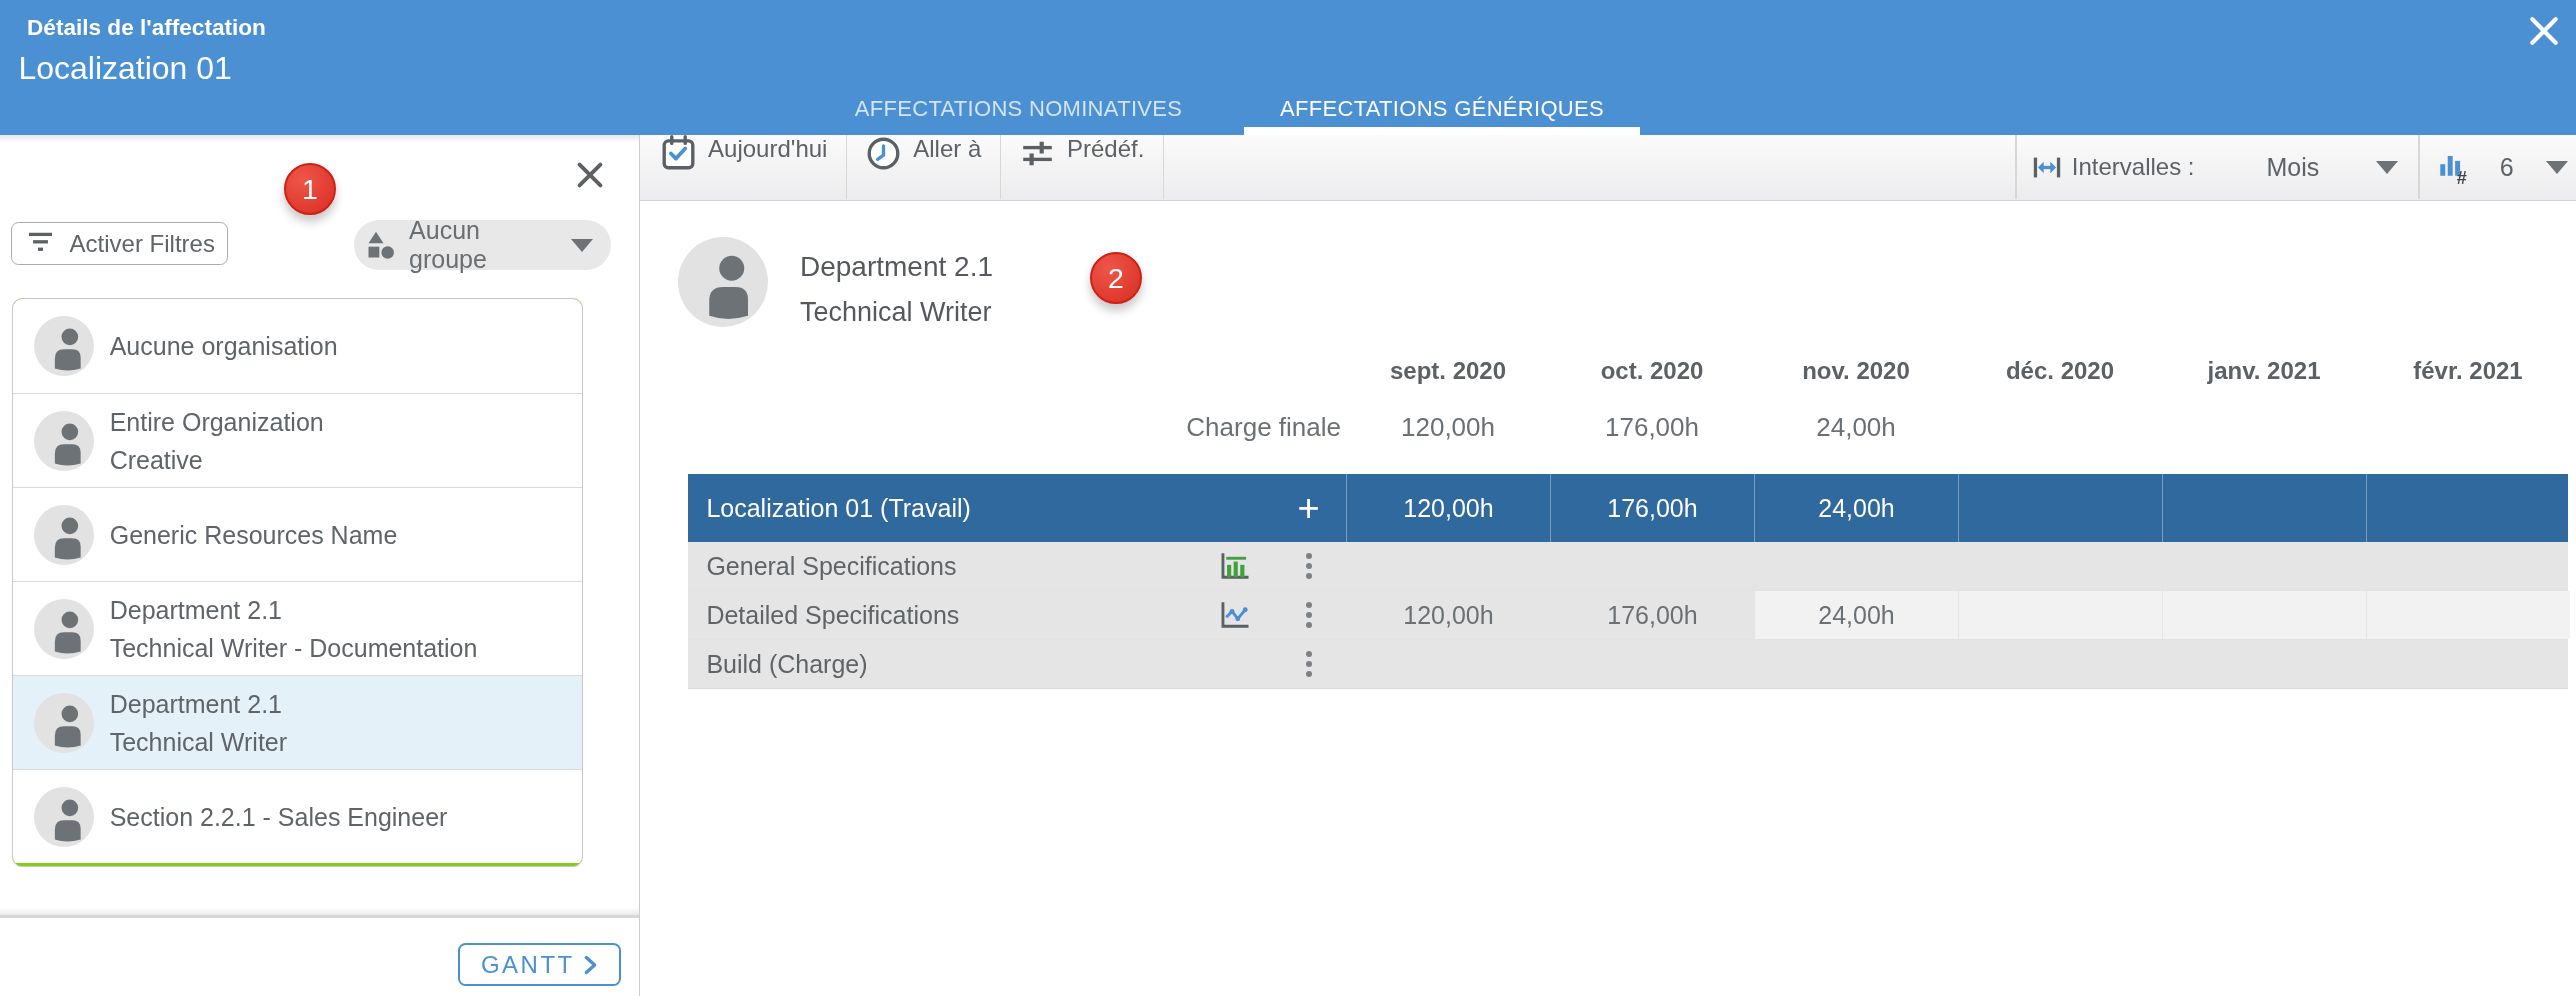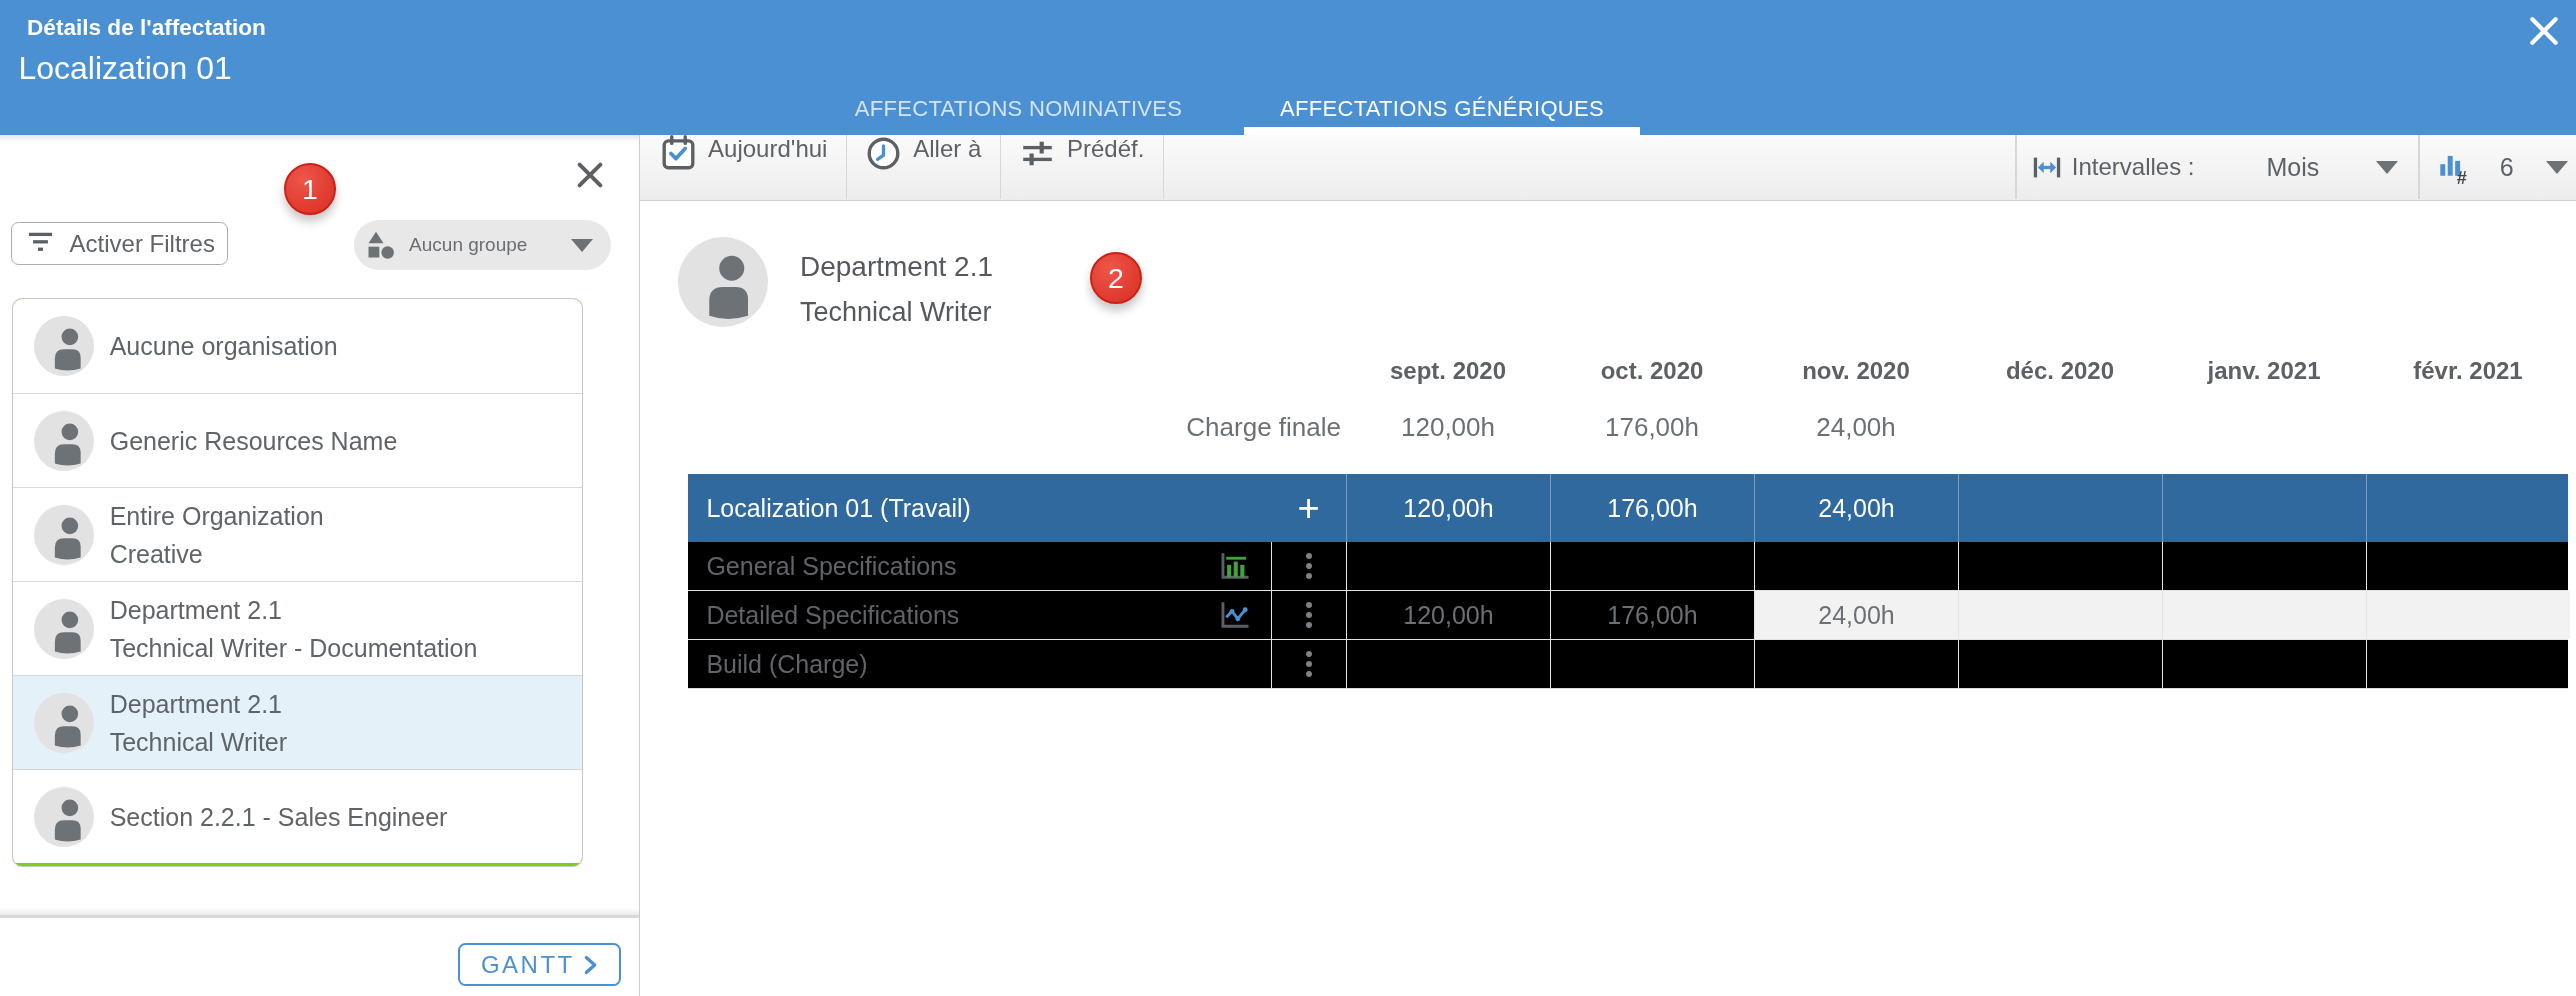--- a/index.html
+++ b/index.html
@@ -14,21 +14,21 @@
   #tab-0{left:837px;width:363px;}
   #tab-1{left:1244px;width:396px;}
   #topbar-close{position:absolute;left:2524px;top:11px;width:40px;height:40px;cursor:pointer;}
   
   #sidebar{position:absolute;left:0;top:135px;width:639px;height:862px;background:#fff;border-right:1.7px solid #cbcdce;}
   #sidebar::before{content:"";position:absolute;left:0;top:0;width:100%;height:6.7px;background:linear-gradient(to bottom,rgba(0,0,0,.10),rgba(0,0,0,0));}
   #badge-1{left:284px;top:28.4px;}
   .badge{position:absolute;width:48px;height:48px;border-radius:50%;background:radial-gradient(circle at 35% 30%,#ee564a,#da2d22);border:2.5px solid #ce2015;box-shadow:0 6.7px 10px rgba(0,0,0,.22);display:flex;align-items:center;justify-content:center;color:#fff;font-size:28.4px;}
   #sidebar-close{position:absolute;left:574px;top:24px;width:32px;height:32px;cursor:pointer;}
   #filter-btn{position:absolute;left:11px;top:87px;width:217px;height:43px;border:1.7px solid #a8acaf;border-radius:7.5px;background:#fff;display:flex;align-items:center;justify-content:center;gap:12.5px;font-size:24px;color:#5f6468;cursor:pointer;box-sizing:border-box;}
-  #group-pill{position:absolute;left:354px;top:85px;width:257px;height:50px;border-radius:25px;background:#e8e8e9;display:flex;align-items:center;padding:0 18.4px 0 11.7px;gap:13.4px;font-size:19px;color:#696e73;cursor:pointer;box-sizing:border-box;}
+  #group-pill{position:absolute;left:354px;top:85px;width:257px;height:50px;border-radius:25px;background:#e8e8e9;display:flex;align-items:center;padding:0 18.4px 0 11.7px;gap:13.4px;font-size:25px;color:#696e73;cursor:pointer;box-sizing:border-box;}
   #group-pill .caret{margin-left:auto;}
   .caret{width:0;height:0;border-left:11px solid transparent;border-right:11px solid transparent;border-top:13.4px solid #6d7277;}
   #org-list{position:absolute;left:11.7px;top:163px;width:571px;height:569px;border:1.7px solid #c6c8c9;border-radius:10px;box-sizing:border-box;background:#84cc16;overflow:hidden;}
   .org-item{height:94px;display:flex;align-items:center;padding-left:21px;box-sizing:border-box;border-top:0.8px solid #d9d9da;cursor:pointer;background:#fff;}
   .org-item:first-child{border-top:none;}
   .org-item.selected{background:#e4f1f9;}
   .org-avatar{flex:0 0 60px;height:60px;}
   .org-text{margin-left:16px;font-size:25px;color:#5f6468;}
   .org-line{line-height:38px;}
   #sidebar-shadow{position:absolute;left:0;top:773px;width:100%;height:7.5px;background:linear-gradient(to bottom,rgba(0,0,0,0),rgba(0,0,0,.10));}
@@ -57,21 +57,21 @@
   #months-row{position:absolute;left:48px;top:222px;width:1880px;height:28.4px;}
   .month-cell{display:flex;align-items:center;justify-content:center;font-size:24px;font-weight:bold;color:#5c6166;}
   #charge-row{position:absolute;left:48px;top:276px;width:1880px;height:32px;}
   #charge-label{grid-column:1/3;display:flex;align-items:center;justify-content:flex-end;font-size:26px;color:#6b7075;padding-right:5px;}
   .val-cell{display:flex;align-items:center;justify-content:center;font-size:26px;color:#6b7075;}
   #table{position:absolute;left:48px;top:339px;width:1880px;}
   #table-header{height:68px;background:#30699d;color:#fff;}
   #th-label{display:flex;align-items:center;padding-left:18.4px;font-size:25px;}
   #th-plus{display:flex;align-items:center;justify-content:center;font-size:38px;font-weight:300;color:#fff;cursor:pointer;}
   #table-header .val-cell{color:#fff;font-size:25px;border-left:1.7px solid rgba(255,255,255,.35);}
-  .task-row{height:48px;border-bottom:0.8px solid #e2e2e3;background:#000000;}
+  .task-row{height:48px;border-bottom:0.8px solid #e2e2e3;background:#e5e5e5;}
   .task-row:last-child{border-bottom:1.7px solid #d8d9da;}
   .task-label{display:flex;align-items:center;padding-left:18.4px;font-size:25px;color:#5f6469;}
   .task-label .spacer{flex:1;}
   .task-label .row-icon{margin-right:19px;display:flex;align-items:center;}
   .dots-cell{display:flex;align-items:center;justify-content:center;border-left:0.8px solid #e4e4e4;cursor:pointer;}
   .task-row .val-cell{border-left:0.8px solid #e4e4e4;font-size:25px;}
   .task-row .val-cell.muted{background:#f2f2f3;}
   .kebab i{width:5.9px;height:5.9px;border-radius:50%;background:#7c8186;margin:4.2px auto;display:block;}
 </style>
 </head>
@@ -131,32 +131,32 @@
             <div class="org-line"></div>
           </div>
         </div>
         <div class="org-item">
           <span class="org-avatar"><svg width="60" height="60" viewBox="0 0 72 72">
               <circle cx="36" cy="36" r="36" fill="#e2e2e3"></circle>
               <circle cx="43" cy="25" r="10" fill="#6d7277"></circle>
               <path d="M25 63 L25 51 Q25 40 36 40 L46 40 Q56 40 56 50 L56 63 Q40 68 25 63 Z" fill="#6d7277"></path>
             </svg></span>
           <div class="org-text">
-            <div class="org-line">Generic Resources Name</div>
-          </div>
-        </div>
-        <div class="org-item">
-          <span class="org-avatar"><svg width="60" height="60" viewBox="0 0 72 72">
-              <circle cx="36" cy="36" r="36" fill="#e2e2e3"></circle>
-              <circle cx="43" cy="25" r="10" fill="#6d7277"></circle>
-              <path d="M25 63 L25 51 Q25 40 36 40 L46 40 Q56 40 56 50 L56 63 Q40 68 25 63 Z" fill="#6d7277"></path>
-            </svg></span>
-          <div class="org-text">
             <div class="org-line">Entire Organization</div>
             <div class="org-line">Creative</div>
+          </div>
+        </div>
+        <div class="org-item">
+          <span class="org-avatar"><svg width="60" height="60" viewBox="0 0 72 72">
+              <circle cx="36" cy="36" r="36" fill="#e2e2e3"></circle>
+              <circle cx="43" cy="25" r="10" fill="#6d7277"></circle>
+              <path d="M25 63 L25 51 Q25 40 36 40 L46 40 Q56 40 56 50 L56 63 Q40 68 25 63 Z" fill="#6d7277"></path>
+            </svg></span>
+          <div class="org-text">
+            <div class="org-line">Generic Resources Name</div>
           </div>
         </div>
         <div class="org-item">
           <span class="org-avatar"><svg width="60" height="60" viewBox="0 0 72 72">
               <circle cx="36" cy="36" r="36" fill="#e2e2e3"></circle>
               <circle cx="43" cy="25" r="10" fill="#6d7277"></circle>
               <path d="M25 63 L25 51 Q25 40 36 40 L46 40 Q56 40 56 50 L56 63 Q40 68 25 63 Z" fill="#6d7277"></path>
             </svg></span>
           <div class="org-text">
             <div class="org-line">Department 2.1</div>

